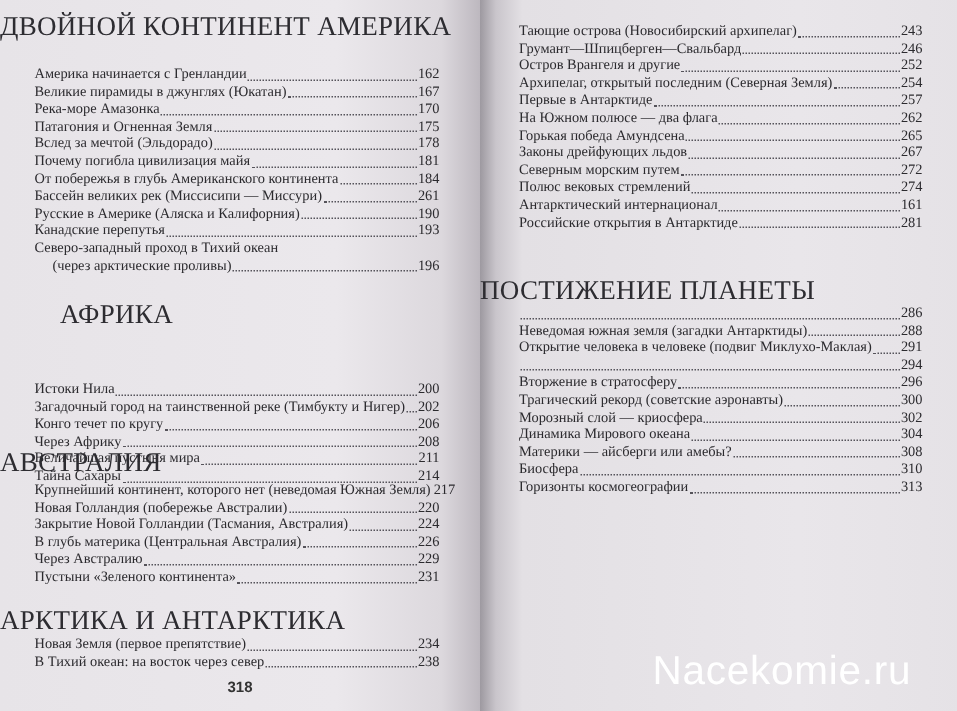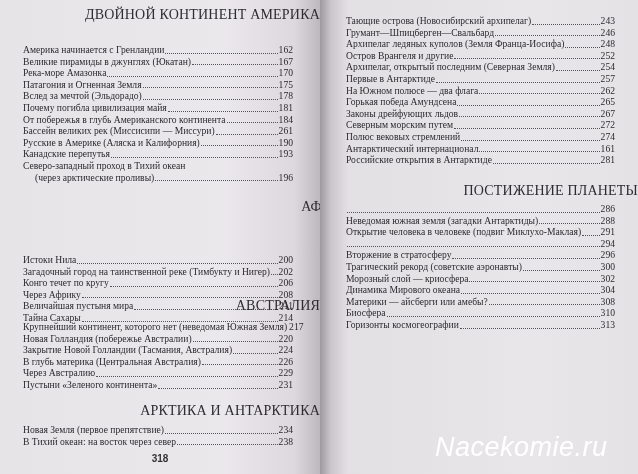--- a/index.html
+++ b/index.html
@@ -16,22 +16,22 @@
     }
     .page.left {
       left: 0; width: 320px;
       background: linear-gradient(to right, #e7e4e8 0%, #ebe8ec 70%, #dcd8dd 92%, #bdb8bf 100%);
     }
     .page.right {
       left: 320px; width: 353px;
       background: linear-gradient(to right, #9d99a0 0%, #c9c5cb 3%, #e3e0e4 8%, #e9e6ea 60%, #e4e1e5 100%);
     }
     .section-title {
-      position: absolute; width: 100%; text-align: right;
-      font-size: 14px; letter-spacing: 0.2px; color: #2d2c31;
+      position: absolute; width: 100%; text-align: left;
+      font-size: 18px; letter-spacing: 0.2px; color: #2d2c31;
     }
     .page.left .section-title { left: 0; width: 320px; }
     .page.right .section-title { left: 0; width: 318px; }
     .toc-list { position: absolute; }
     .page.left .toc-list { left: 23px; width: 270px; }
     .page.right .toc-list { left: 26px; width: 269px; }
     .toc-row {
       display: flex; align-items: flex-end;
       font-size: 9.6px; line-height: 11.6px; height: 11.6px;
       white-space: nowrap;
@@ -45,21 +45,21 @@
     .toc-row.cont .title { padding-left: 12px; }
     .toc-row.first-line { display: block; }
     .page-number {
       position: absolute; left: 0; width: 320px; text-align: center;
       font-family: "Liberation Sans", "DejaVu Sans", sans-serif;
       font-size: 10px; font-weight: bold; top: 453px; color: #333;
     }
     .watermark {
       position: absolute; left: 115px; top: 432px;
       font-family: "Liberation Sans", "DejaVu Sans", sans-serif;
-      font-size: 27px; color: #ffffff; letter-spacing: 0.5px; font-style: italic;
+      font-size: 27px; color: #ffffff; letter-spacing: 0.5px;
     }
   </style>
 </head>
 <body>
 
 <div class="spread">
 
   <div class="page left">
     <div class="section-title" style="top:7px;">ДВОЙНОЙ КОНТИНЕНТ АМЕРИКА</div>
     <div class="toc-list" style="top:44px;">
@@ -212,25 +212,20 @@
           <span class="title">Тающие острова (Новосибирский архипелаг)</span>
           <span class="dots"></span>
           <span class="page-num">243</span>
         </div>
       <div class="toc-row">
           <span class="title">Грумант—Шпицберген—Свальбард</span>
           <span class="dots"></span>
           <span class="page-num">246</span>
         </div>
       <div class="toc-row">
-          <span class="title">Архипелаг ледяных куполов (Земля Франца-Иосифа)</span>
-          <span class="dots"></span>
-          <span class="page-num">248</span>
-        </div>
-      <div class="toc-row">
           <span class="title">Остров Врангеля и другие</span>
           <span class="dots"></span>
           <span class="page-num">252</span>
         </div>
       <div class="toc-row">
           <span class="title">Архипелаг, открытый последним (Северная Земля)</span>
           <span class="dots"></span>
           <span class="page-num">254</span>
         </div>
       <div class="toc-row">

